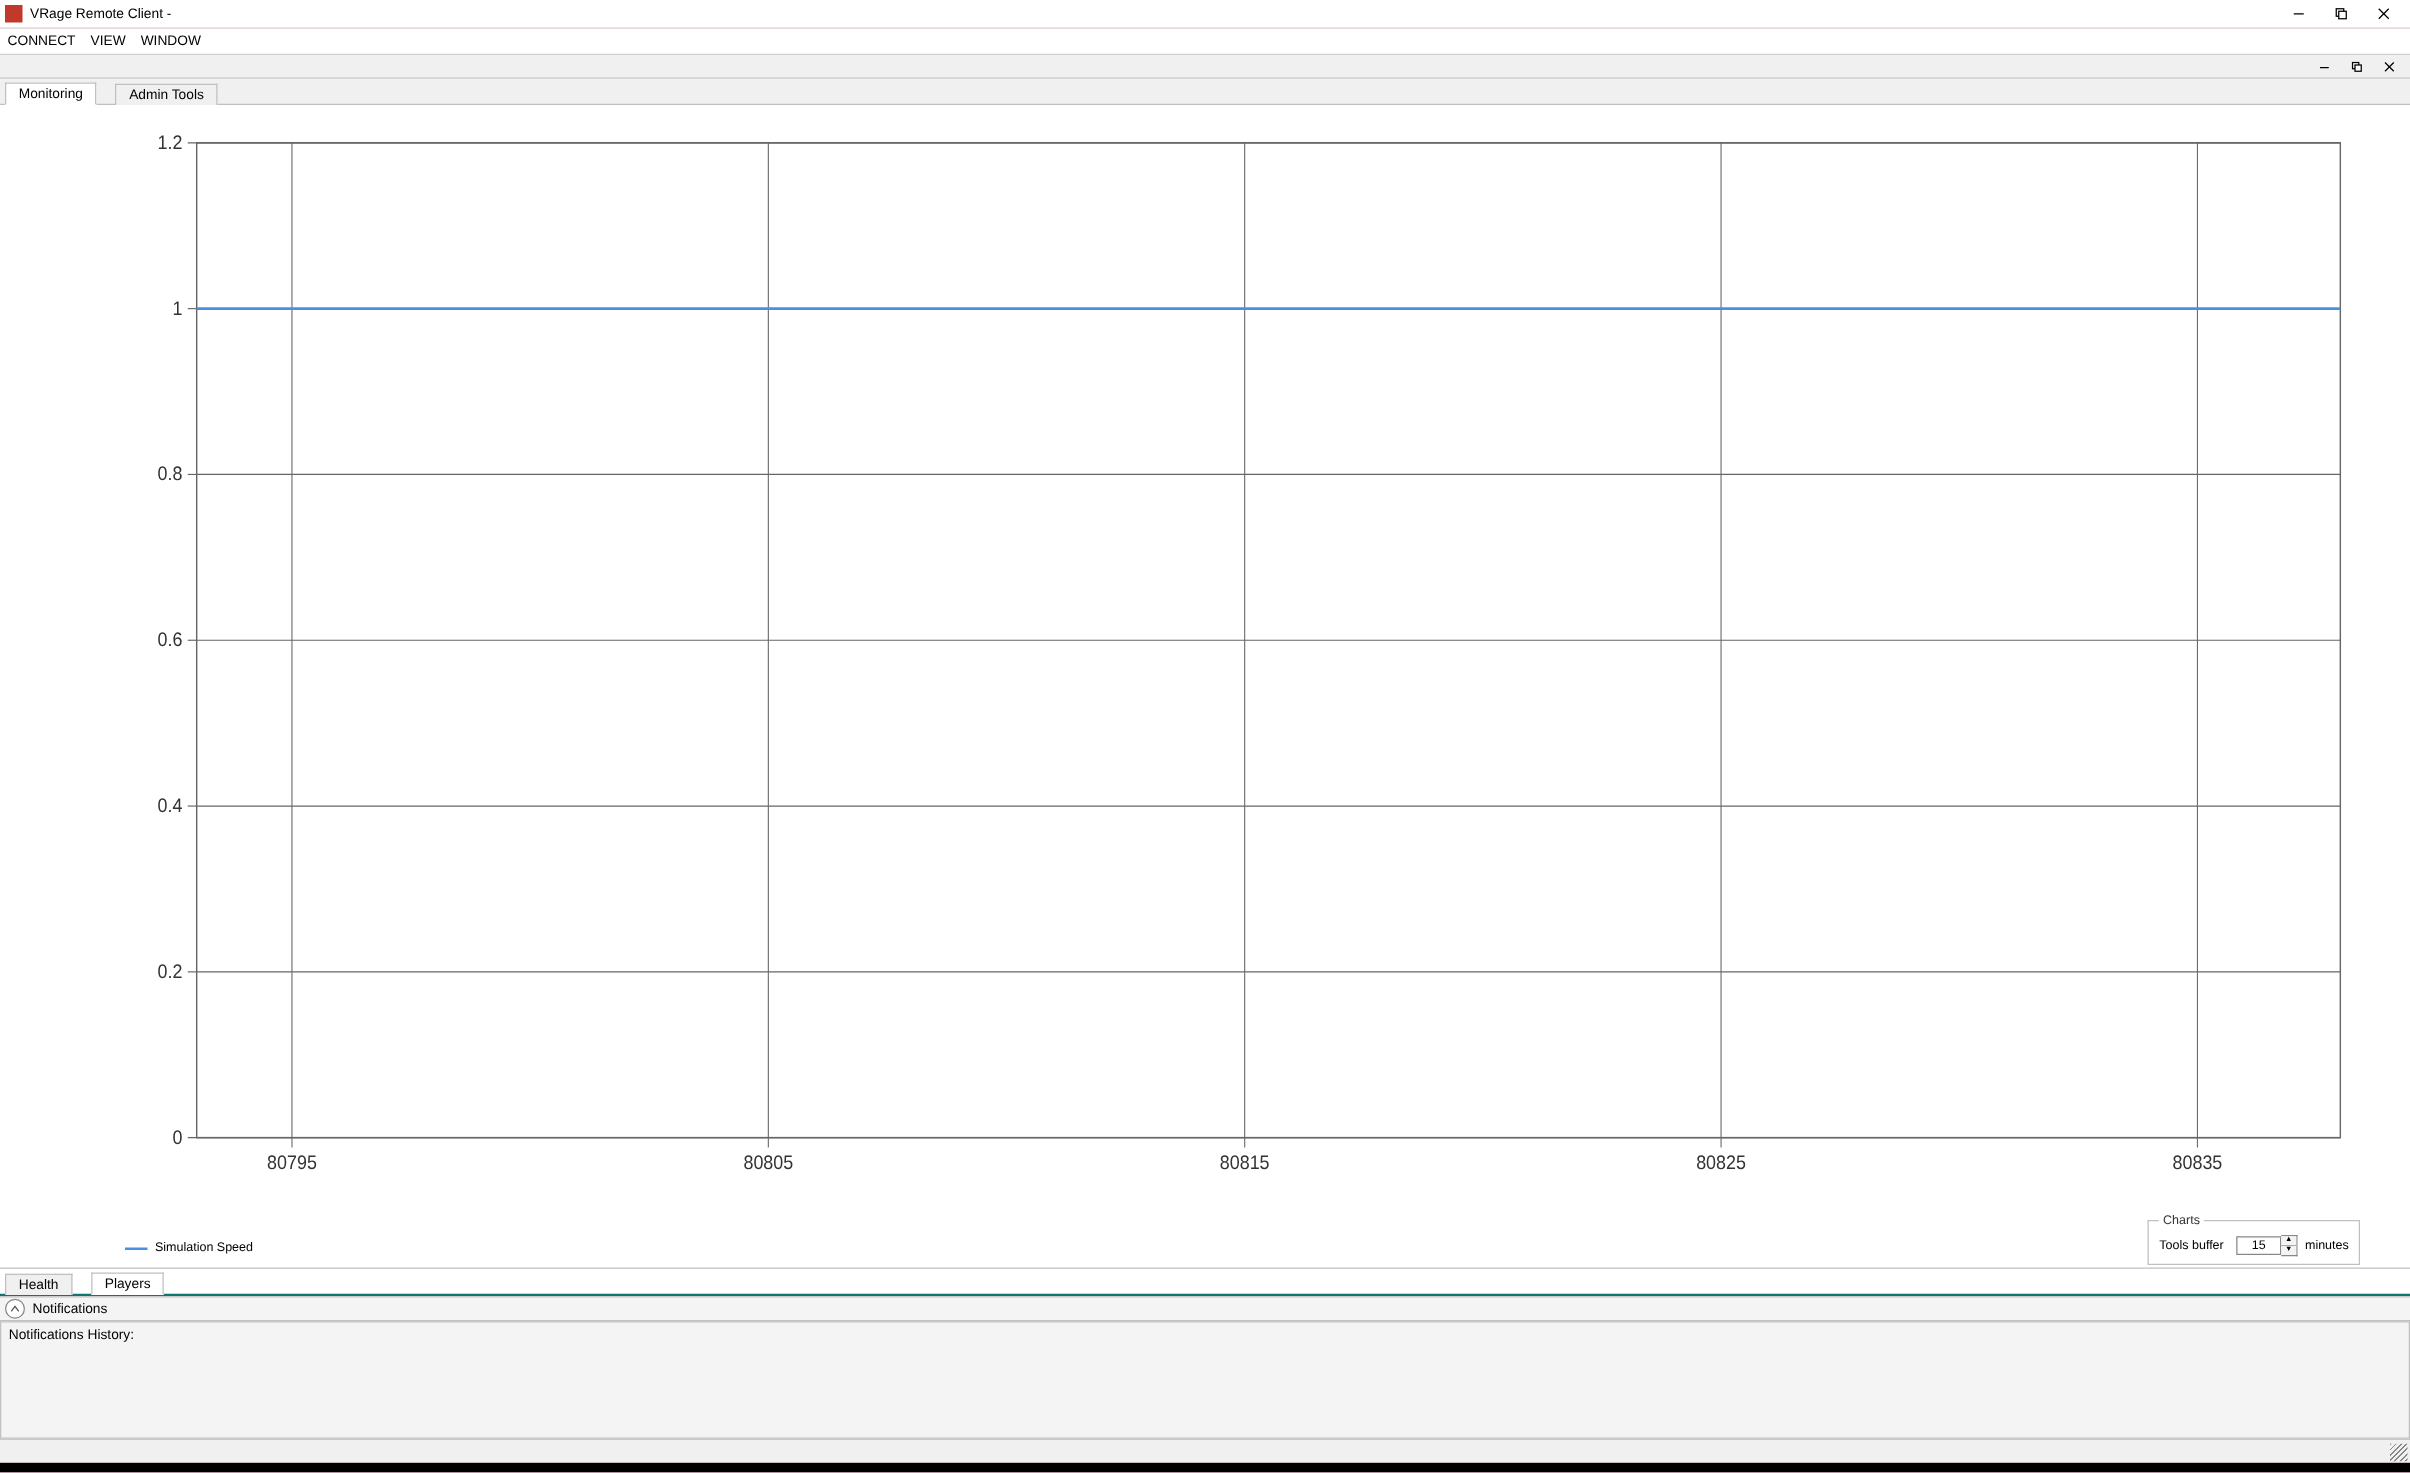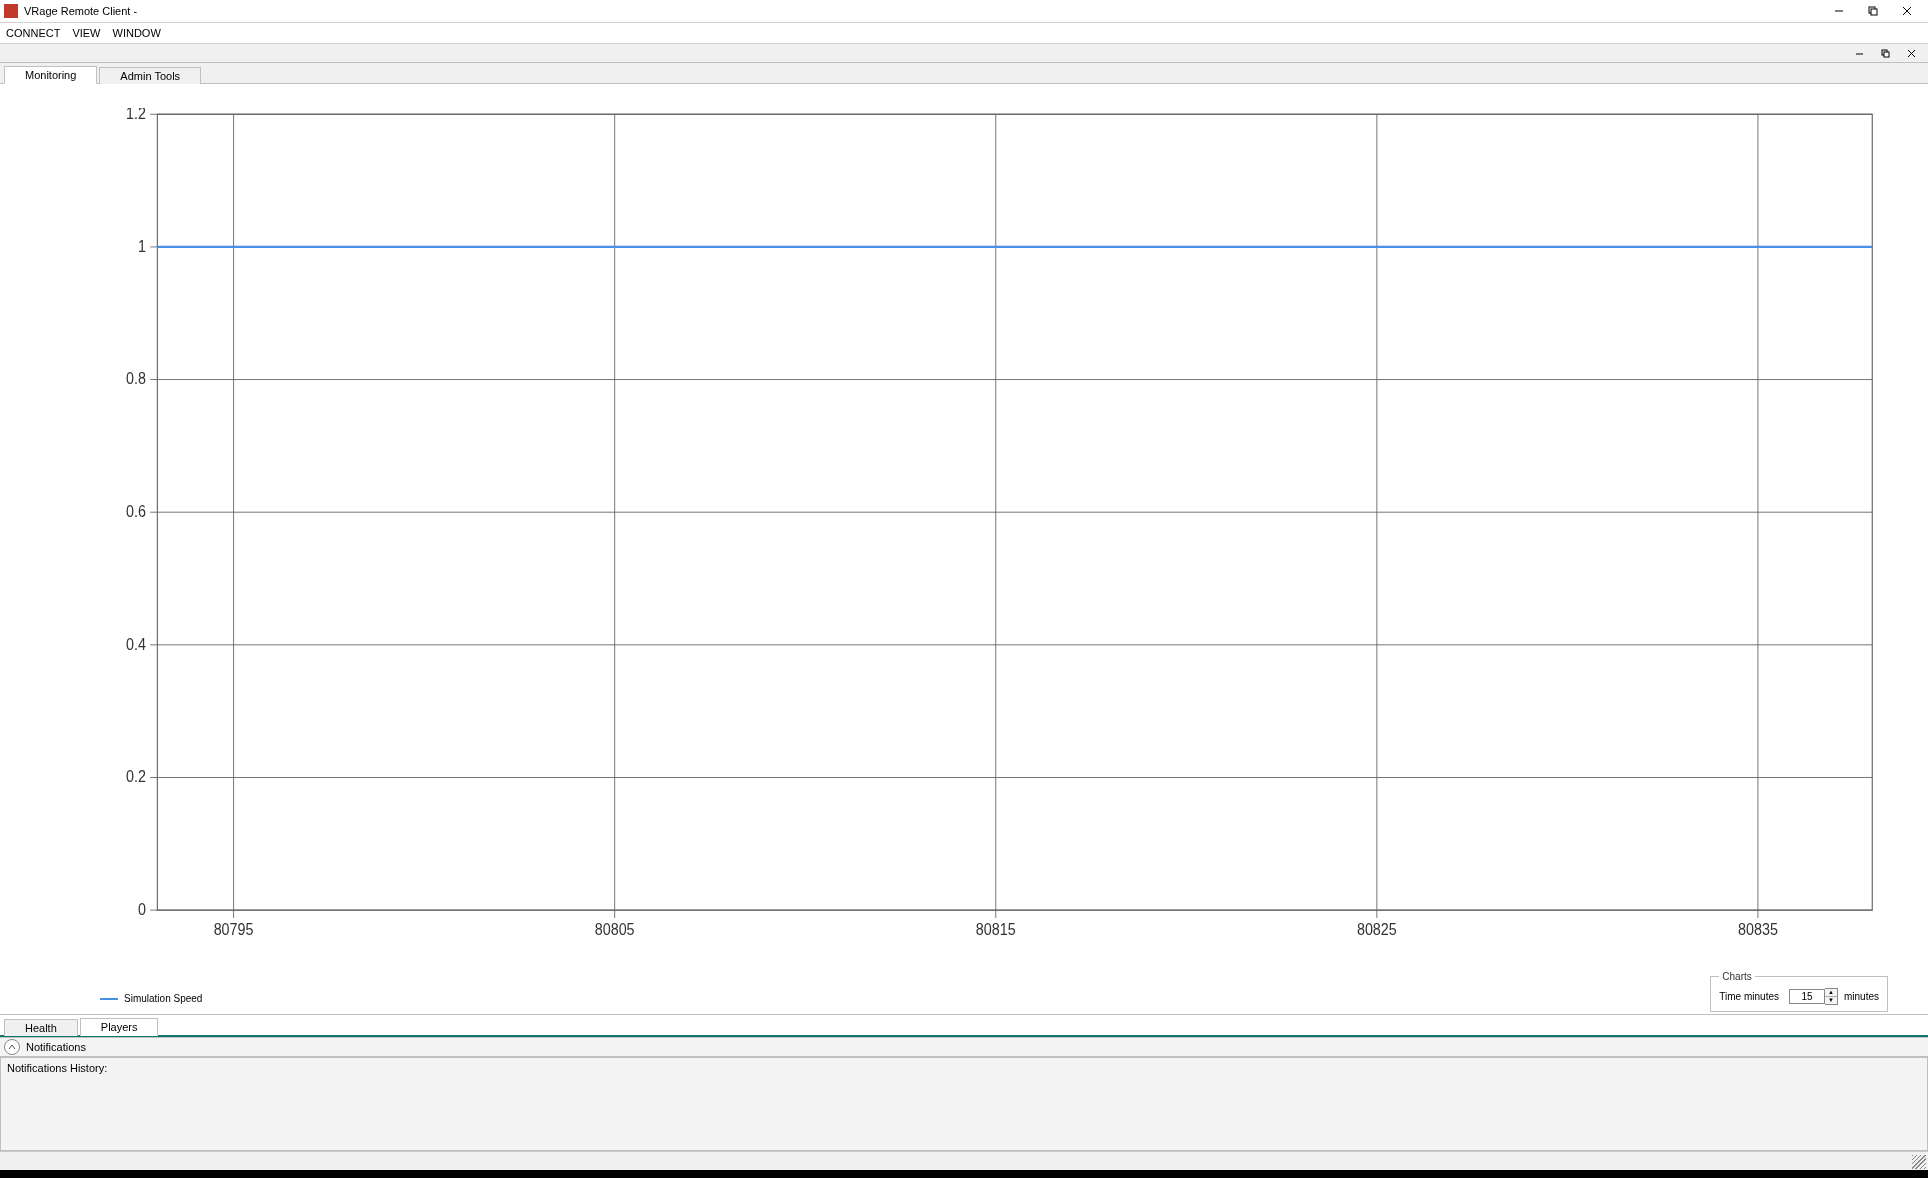--- a/index.html
+++ b/index.html
@@ -14,21 +14,21 @@
   .menubar .menuitem{margin-right:12px;cursor:default;}
   
   .mdi{flex:1;background:#f0f0f0;display:flex;flex-direction:column;position:relative;}
   .child-titlebar{height:18px;background:#f0f0f0;display:flex;align-items:center;justify-content:flex-end;padding:0 4px;border-bottom:1px solid #c0c0c0;}
   .child-titlebar .winbtn{width:26px;height:16px;display:flex;align-items:center;justify-content:center;cursor:default;font-size:10px;}
   
   .statusbar{height:18px;background:#f0f0f0;border-top:1px solid #c8c8c8;border-bottom:1px solid #c8c8c8;display:flex;align-items:center;padding:0 6px;font-size:11px;}
   .statusbar span{margin-right:14px;}
   
   .tabstrip{height:20px;background:#f0f0f0;display:flex;align-items:flex-end;padding-left:4px;border-bottom:1px solid #c0c0c0;}
-  .tab{padding:2px 20px;font-size:11px;border:1px solid #c0c0c0;border-bottom:none;background:#f0f0f0;margin-right:2px;cursor:default;position:relative;top:1px;}
+  .tab{padding:2px 10px;font-size:11px;border:1px solid #c0c0c0;border-bottom:none;background:#f0f0f0;margin-right:15px;cursor:default;position:relative;top:1px;}
   .tab.active{background:#fff;border-bottom:1px solid #fff;}
   
   .content{flex:1;background:#fff;position:relative;display:flex;flex-direction:column;}
   .chart-area{flex:1;position:relative;margin:14px 40px 0 40px;}
   .chart-plot{position:absolute;left:60px;right:10px;top:10px;bottom:60px;}
   .chart-plot svg{width:100%;height:100%;}
   .legend-row{position:absolute;left:60px;bottom:10px;right:150px;display:flex;align-items:center;}
   .legend-item{display:flex;align-items:center;font-size:10px;}
   .legend-line{width:18px;height:0;border-top:2px solid #4a90e2;margin-right:6px;}
   .charts-panel{position:absolute;right:0;bottom:2px;border:1px solid #c0c0c0;padding:4px 8px 6px 8px;background:#fff;font-size:10px;}
@@ -162,21 +162,21 @@
         <div class="legend-row">
           <div class="legend-item">
             <span class="legend-line"></span>
             <span>Simulation Speed</span>
           </div>
         </div>
 
         <div class="charts-panel">
           <span class="grp-title">Charts</span>
           <div class="row">
-            <span style="margin-right:10px;">Time minutes</span>
+            <span style="margin-right:10px;">Tools buffer</span>
             <input type="text" value="15" style="">
             <div class="spinner-btns">
               <div>▲</div>
               <div>▼</div>
             </div>
             <span style="margin-left:6px;">minutes</span>
           </div>
         </div>
       </div>
 

